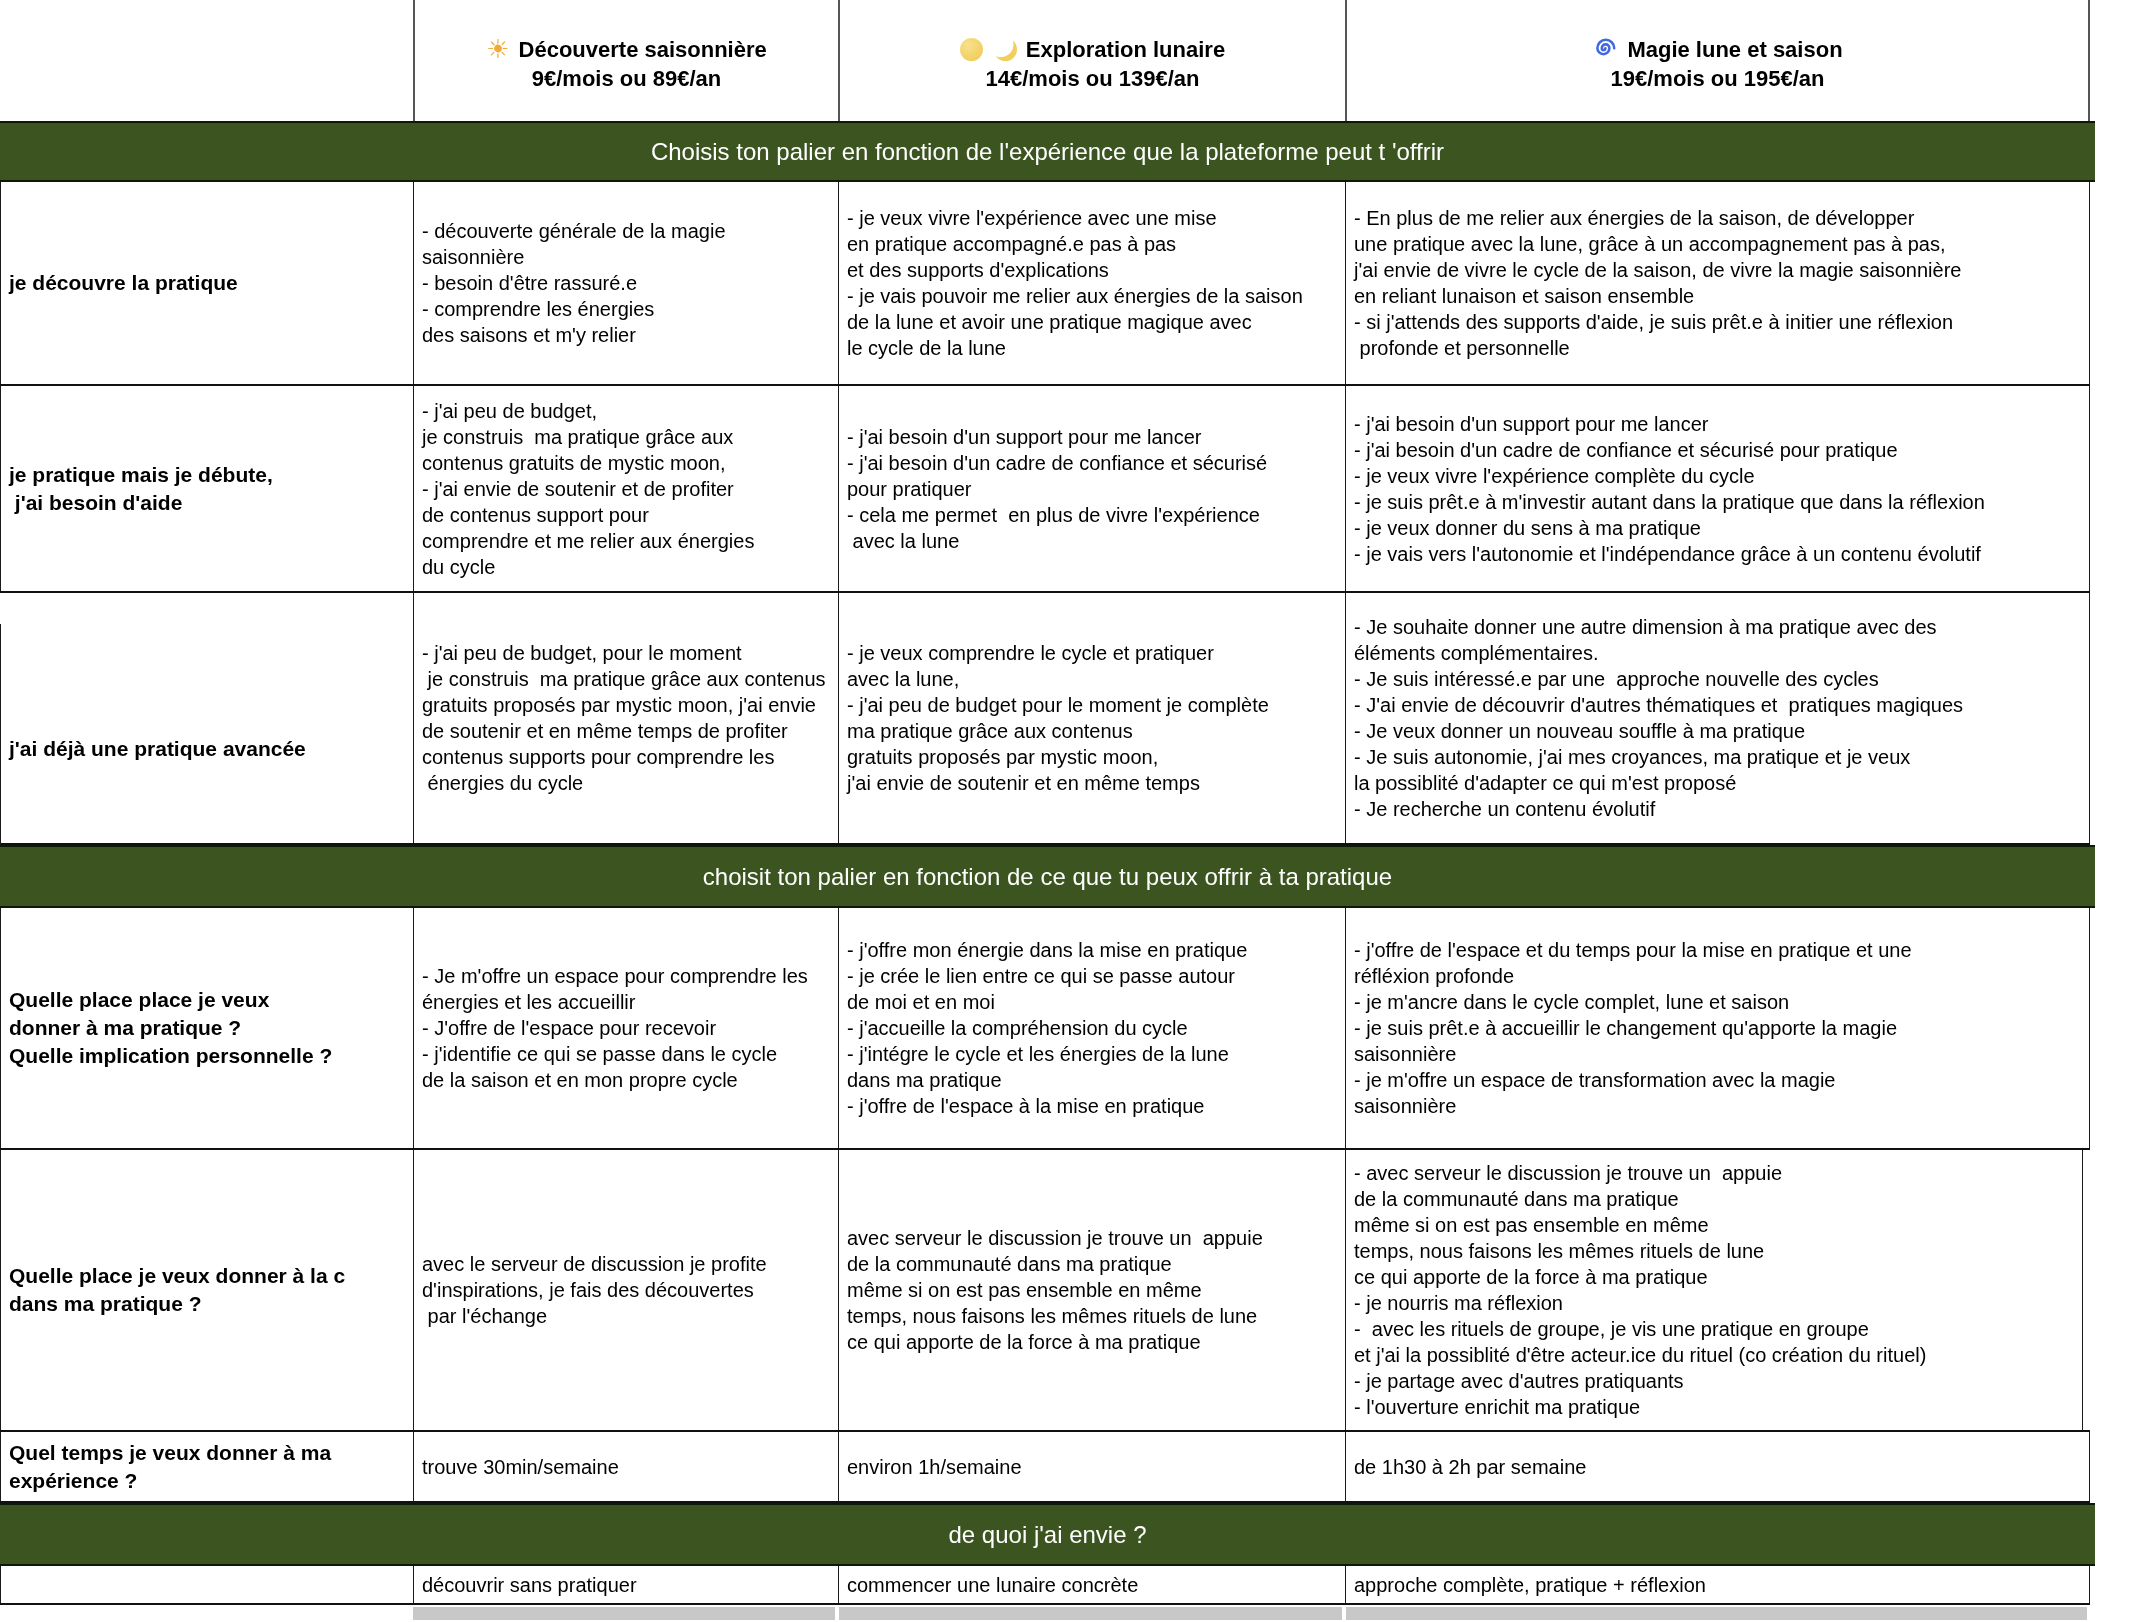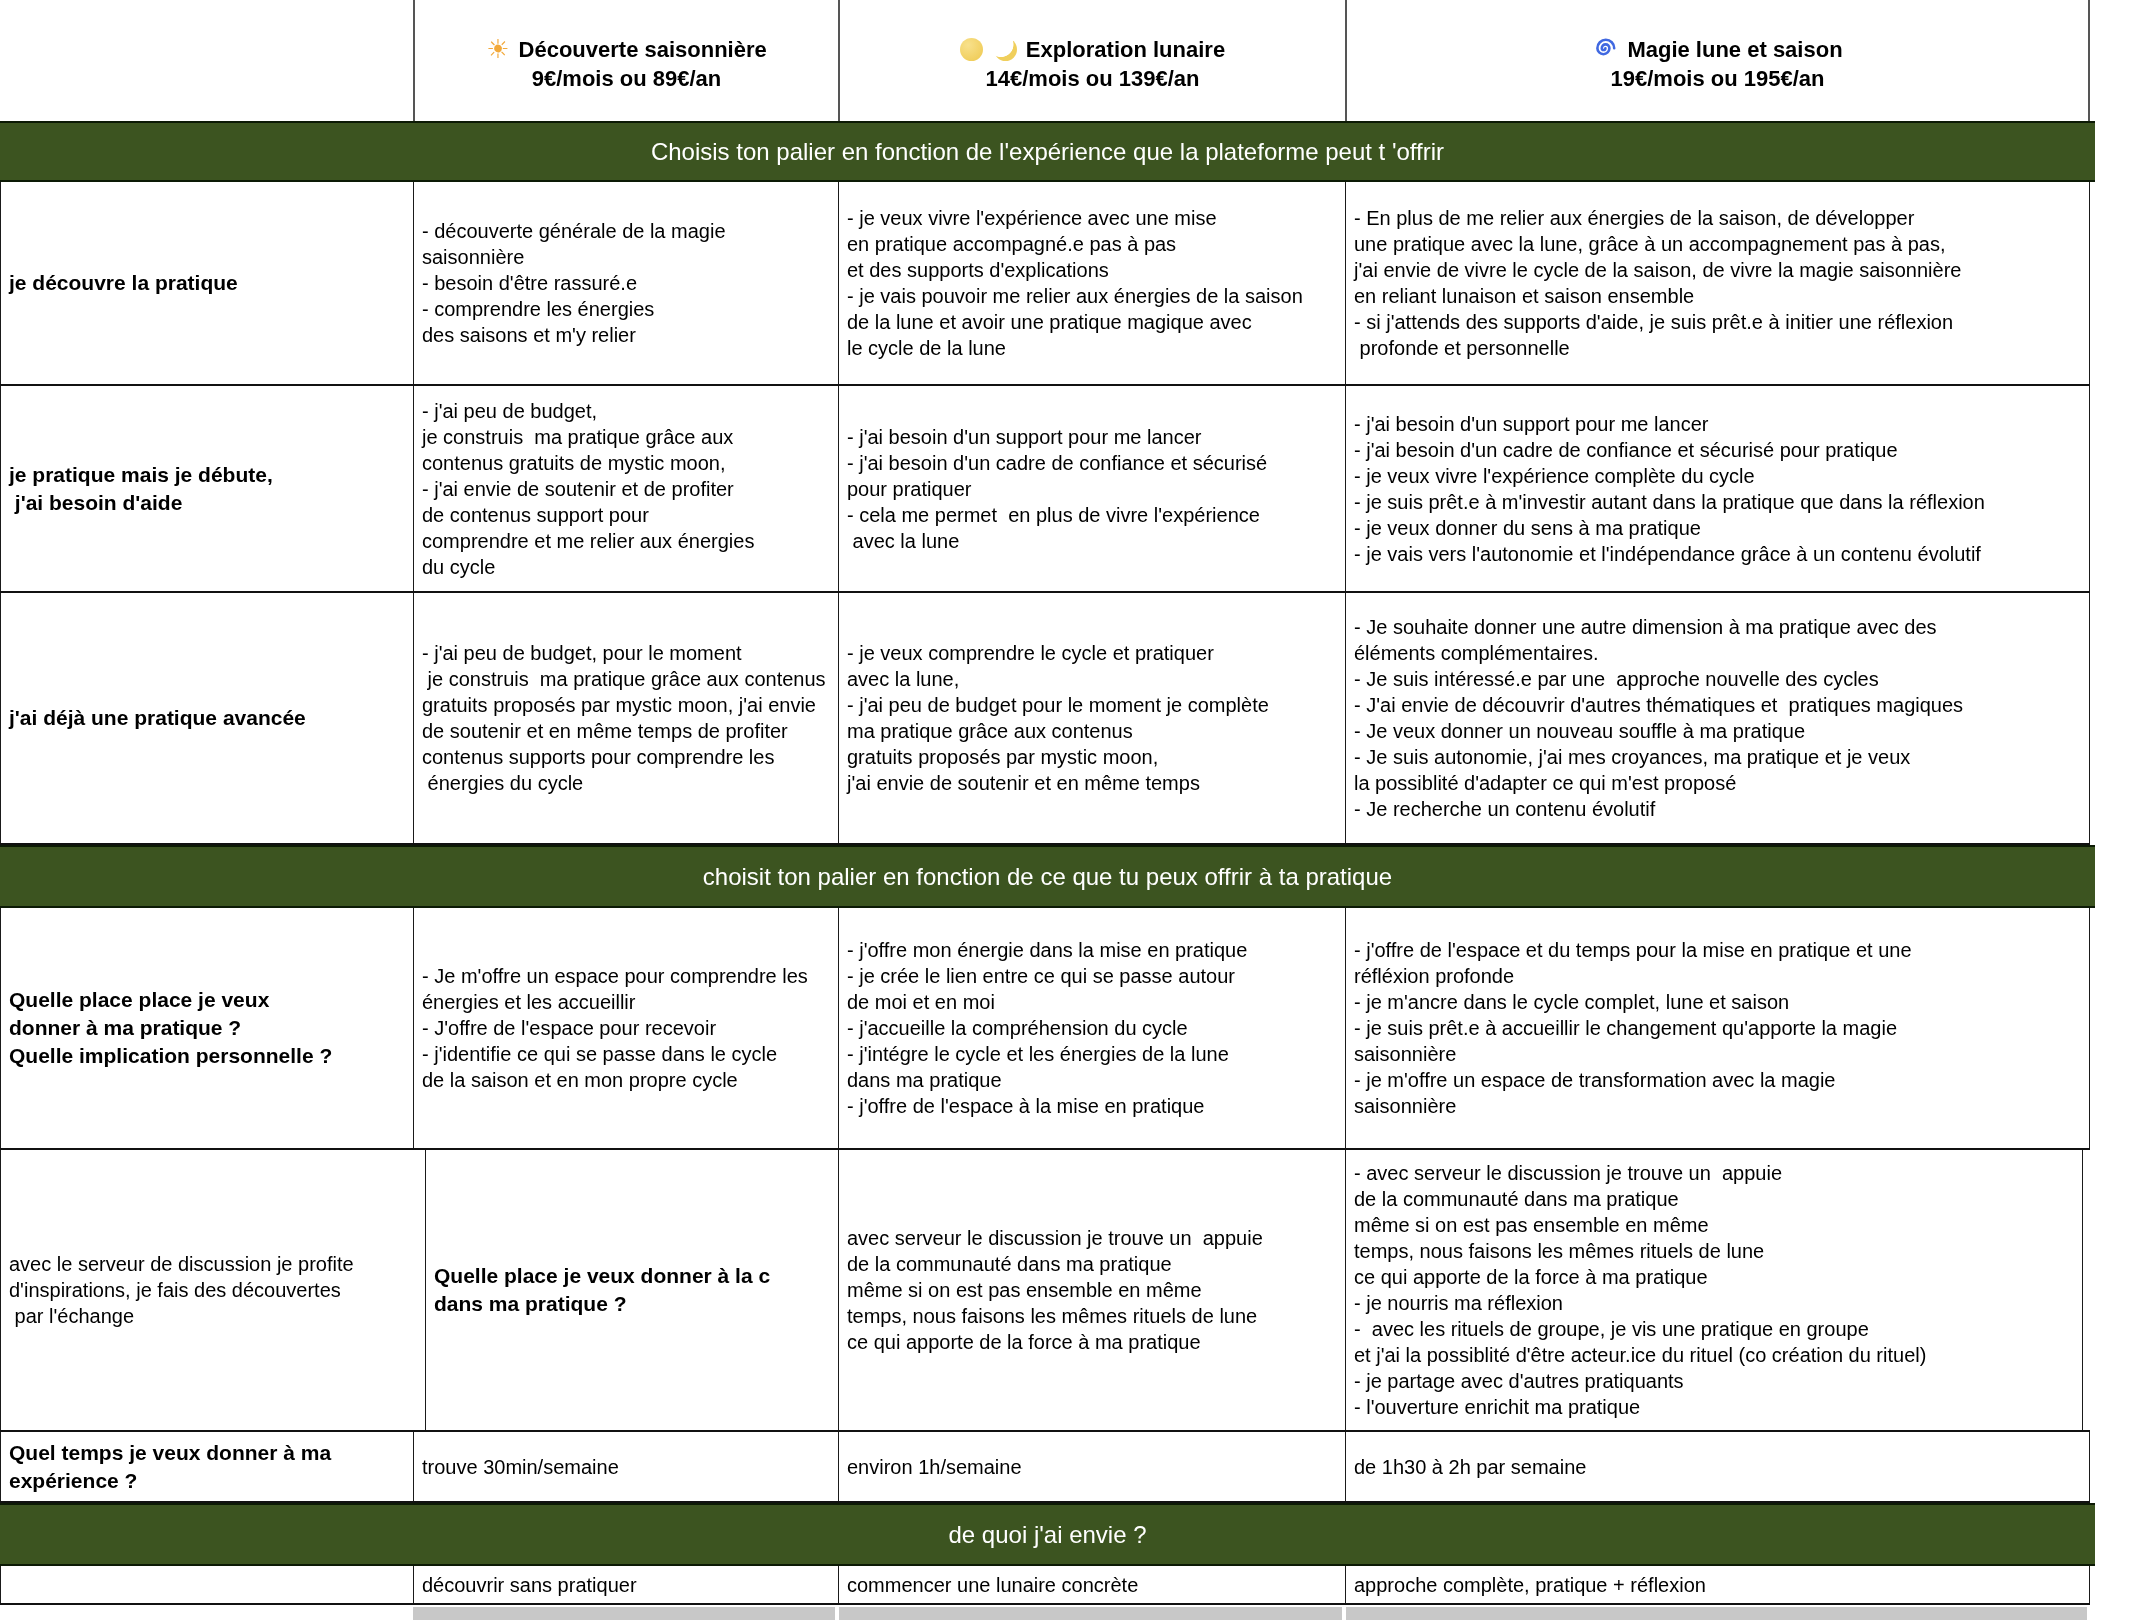--- a/index.html
+++ b/index.html
@@ -131,21 +131,21 @@
 - cela me permet  en plus de vivre l'expérience
  avec la lune</div>
       <div class="cell" style="width: 745px;">- j'ai besoin d'un support pour me lancer
 - j'ai besoin d'un cadre de confiance et sécurisé pour pratique
 - je veux vivre l'expérience complète du cycle
 - je suis prêt.e à m'investir autant dans la pratique que dans la réflexion
 - je veux donner du sens à ma pratique
 - je vais vers l'autonomie et l'indépendance grâce à un contenu évolutif</div>
     </div>
   <div class="band row" style="top:593px;height:252px;">
-      <div class="cell label" style="width: 413px;">j'ai déjà une pratique avancée</div>
+      <div class="cell label" style="width: 413px; margin-top: 31px;">j'ai déjà une pratique avancée</div>
       <div class="cell" style="width: 425px;">- j'ai peu de budget, pour le moment
  je construis  ma pratique grâce aux contenus
 gratuits proposés par mystic moon, j'ai envie
 de soutenir et en même temps de profiter
 contenus supports pour comprendre les
  énergies du cycle</div>
       <div class="cell" style="width: 507px;">- je veux comprendre le cycle et pratiquer
 avec la lune,
 - j'ai peu de budget pour le moment je complète
 ma pratique grâce aux contenus
@@ -183,25 +183,25 @@
 - j'offre de l'espace à la mise en pratique</div>
       <div class="cell" style="width: 745px;">- j'offre de l'espace et du temps pour la mise en pratique et une
 réfléxion profonde
 - je m'ancre dans le cycle complet, lune et saison
 - je suis prêt.e à accueillir le changement qu'apporte la magie
 saisonnière
 - je m'offre un espace de transformation avec la magie
 saisonnière</div>
     </div>
   <div class="band row" style="top:1150px;height:282px;">
+      <div class="cell label" style="width: 413px;">Quelle place je veux donner à la c
+dans ma pratique ?</div>
       <div class="cell" style="width: 425px;">avec le serveur de discussion je profite
 d'inspirations, je fais des découvertes
  par l'échange</div>
-      <div class="cell label" style="width: 413px;">Quelle place je veux donner à la c
-dans ma pratique ?</div>
       <div class="cell" style="width: 507px;">avec serveur le discussion je trouve un  appuie
 de la communauté dans ma pratique
 même si on est pas ensemble en même
 temps, nous faisons les mêmes rituels de lune
 ce qui apporte de la force à ma pratique</div>
       <div class="cell" style="width: 738px;">- avec serveur le discussion je trouve un  appuie
 de la communauté dans ma pratique
 même si on est pas ensemble en même
 temps, nous faisons les mêmes rituels de lune
 ce qui apporte de la force à ma pratique

